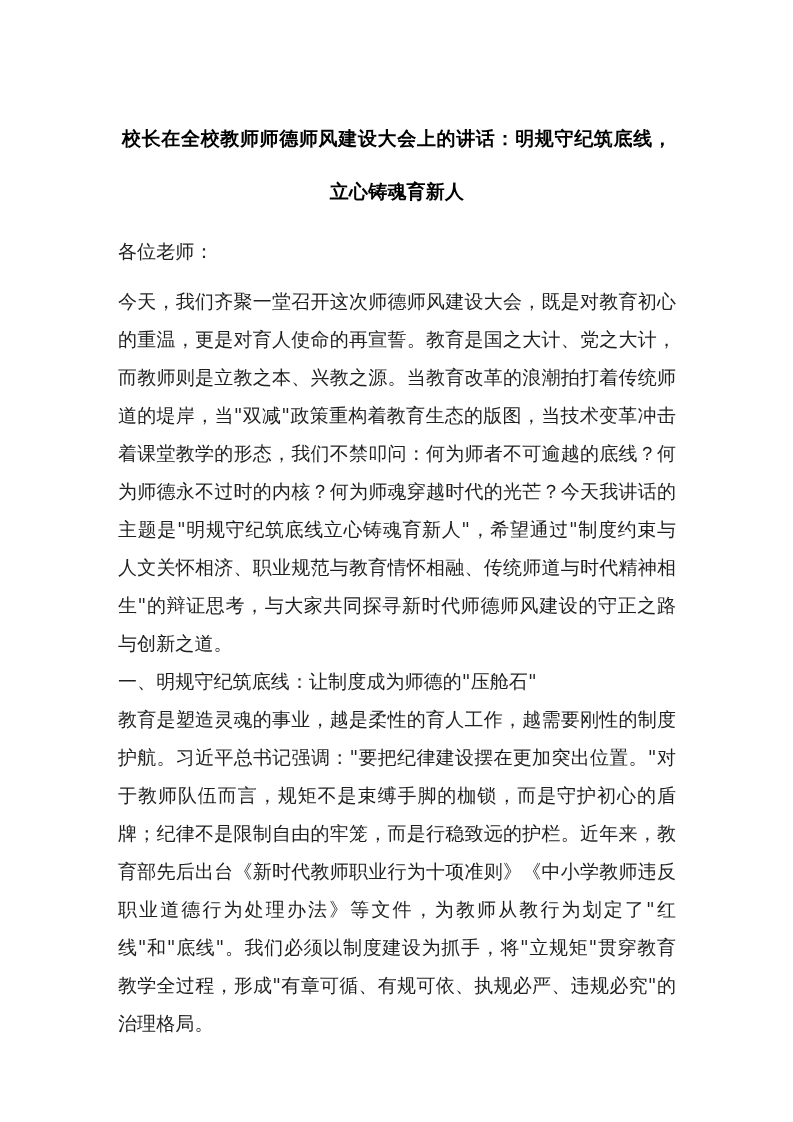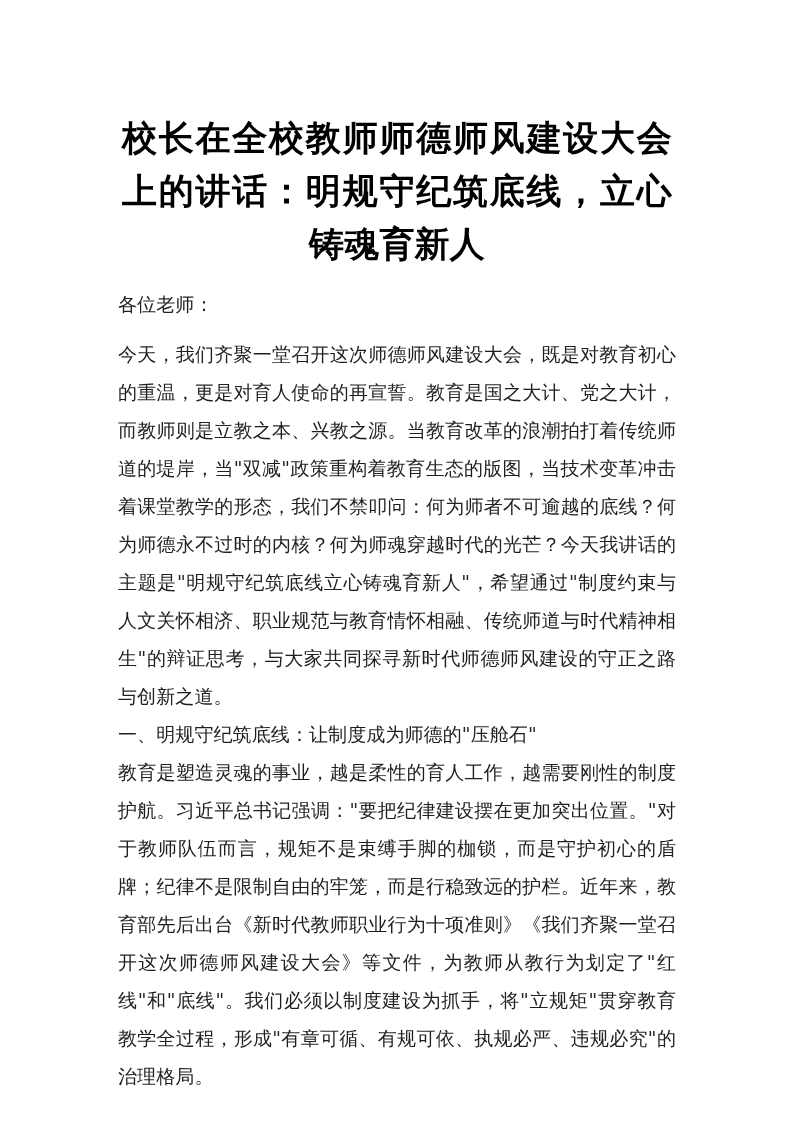--- a/index.html
+++ b/index.html
@@ -31,21 +31,21 @@
   .content {
     position: absolute;
     left: 118px;
     top: 112px;
     width: 558px;
   }
 
   .doc-title {
     font-family: "DejaVu Sans", "Liberation Sans", sans-serif;
     font-weight: bold;
-    font-size: 35px;
+    font-size: 19px;
     line-height: 53px;
     text-align: justify;
     text-align-last: center;
     letter-spacing: 0.2px;
     color: #000000;
     margin: 0 0 14px 0;
     padding: 0 4px;
   }
 
   .doc-body {
@@ -81,17 +81,17 @@
     <h1 class="doc-title">校长在全校教师师德师风建设大会上的讲话：明规守纪筑底线，立心铸魂育新人</h1>
 
     <div class="doc-body">
 
       <p class="para salutation">各位老师：</p>
 
       <p class="para">今天，我们齐聚一堂召开这次师德师风建设大会，既是对教育初心的重温，更是对育人使命的再宣誓。教育是国之大计、党之大计，而教师则是立教之本、兴教之源。当教育改革的浪潮拍打着传统师道的堤岸，当"双减"政策重构着教育生态的版图，当技术变革冲击着课堂教学的形态，我们不禁叩问：何为师者不可逾越的底线？何为师德永不过时的内核？何为师魂穿越时代的光芒？今天我讲话的主题是"明规守纪筑底线立心铸魂育新人"，希望通过"制度约束与人文关怀相济、职业规范与教育情怀相融、传统师道与时代精神相生"的辩证思考，与大家共同探寻新时代师德师风建设的守正之路与创新之道。</p>
 
       <p class="para heading">一、明规守纪筑底线：让制度成为师德的"压舱石"</p>
 
-      <p class="para">教育是塑造灵魂的事业，越是柔性的育人工作，越需要刚性的制度护航。习近平总书记强调："要把纪律建设摆在更加突出位置。"对于教师队伍而言，规矩不是束缚手脚的枷锁，而是守护初心的盾牌；纪律不是限制自由的牢笼，而是行稳致远的护栏。近年来，教育部先后出台《新时代教师职业行为十项准则》《我们齐聚一堂召开这次师德师风建设大会》等文件，为教师从教行为划定了"红线"和"底线"。我们必须以制度建设为抓手，将"立规矩"贯穿教育教学全过程，形成"有章可循、有规可依、执规必严、违规必究"的治理格局。</p>
+      <p class="para">教育是塑造灵魂的事业，越是柔性的育人工作，越需要刚性的制度护航。习近平总书记强调："要把纪律建设摆在更加突出位置。"对于教师队伍而言，规矩不是束缚手脚的枷锁，而是守护初心的盾牌；纪律不是限制自由的牢笼，而是行稳致远的护栏。近年来，教育部先后出台《新时代教师职业行为十项准则》《中小学教师违反职业道德行为处理办法》等文件，为教师从教行为划定了"红线"和"底线"。我们必须以制度建设为抓手，将"立规矩"贯穿教育教学全过程，形成"有章可循、有规可依、执规必严、违规必究"的治理格局。</p>
 
     </div>
   </div>
 </div>
 
 </body></html>

